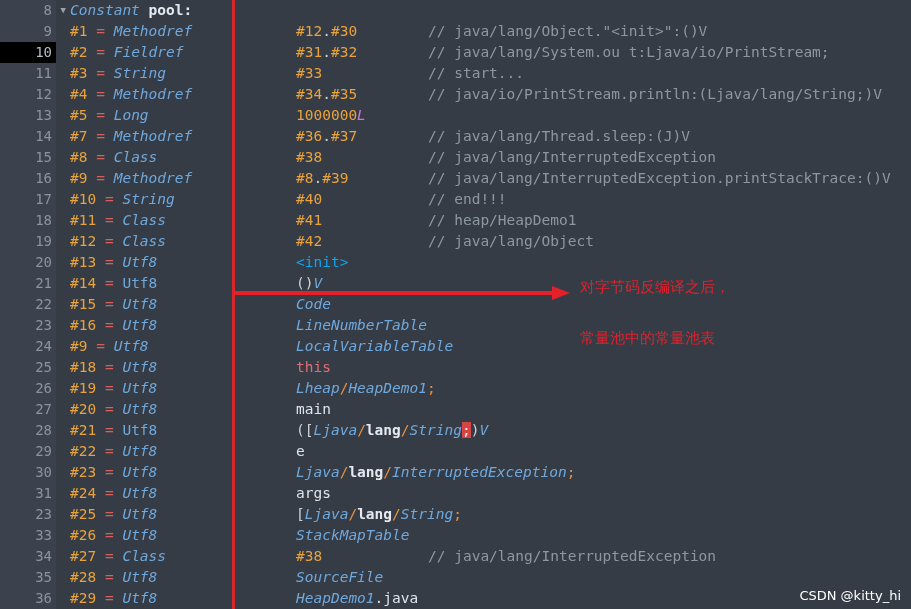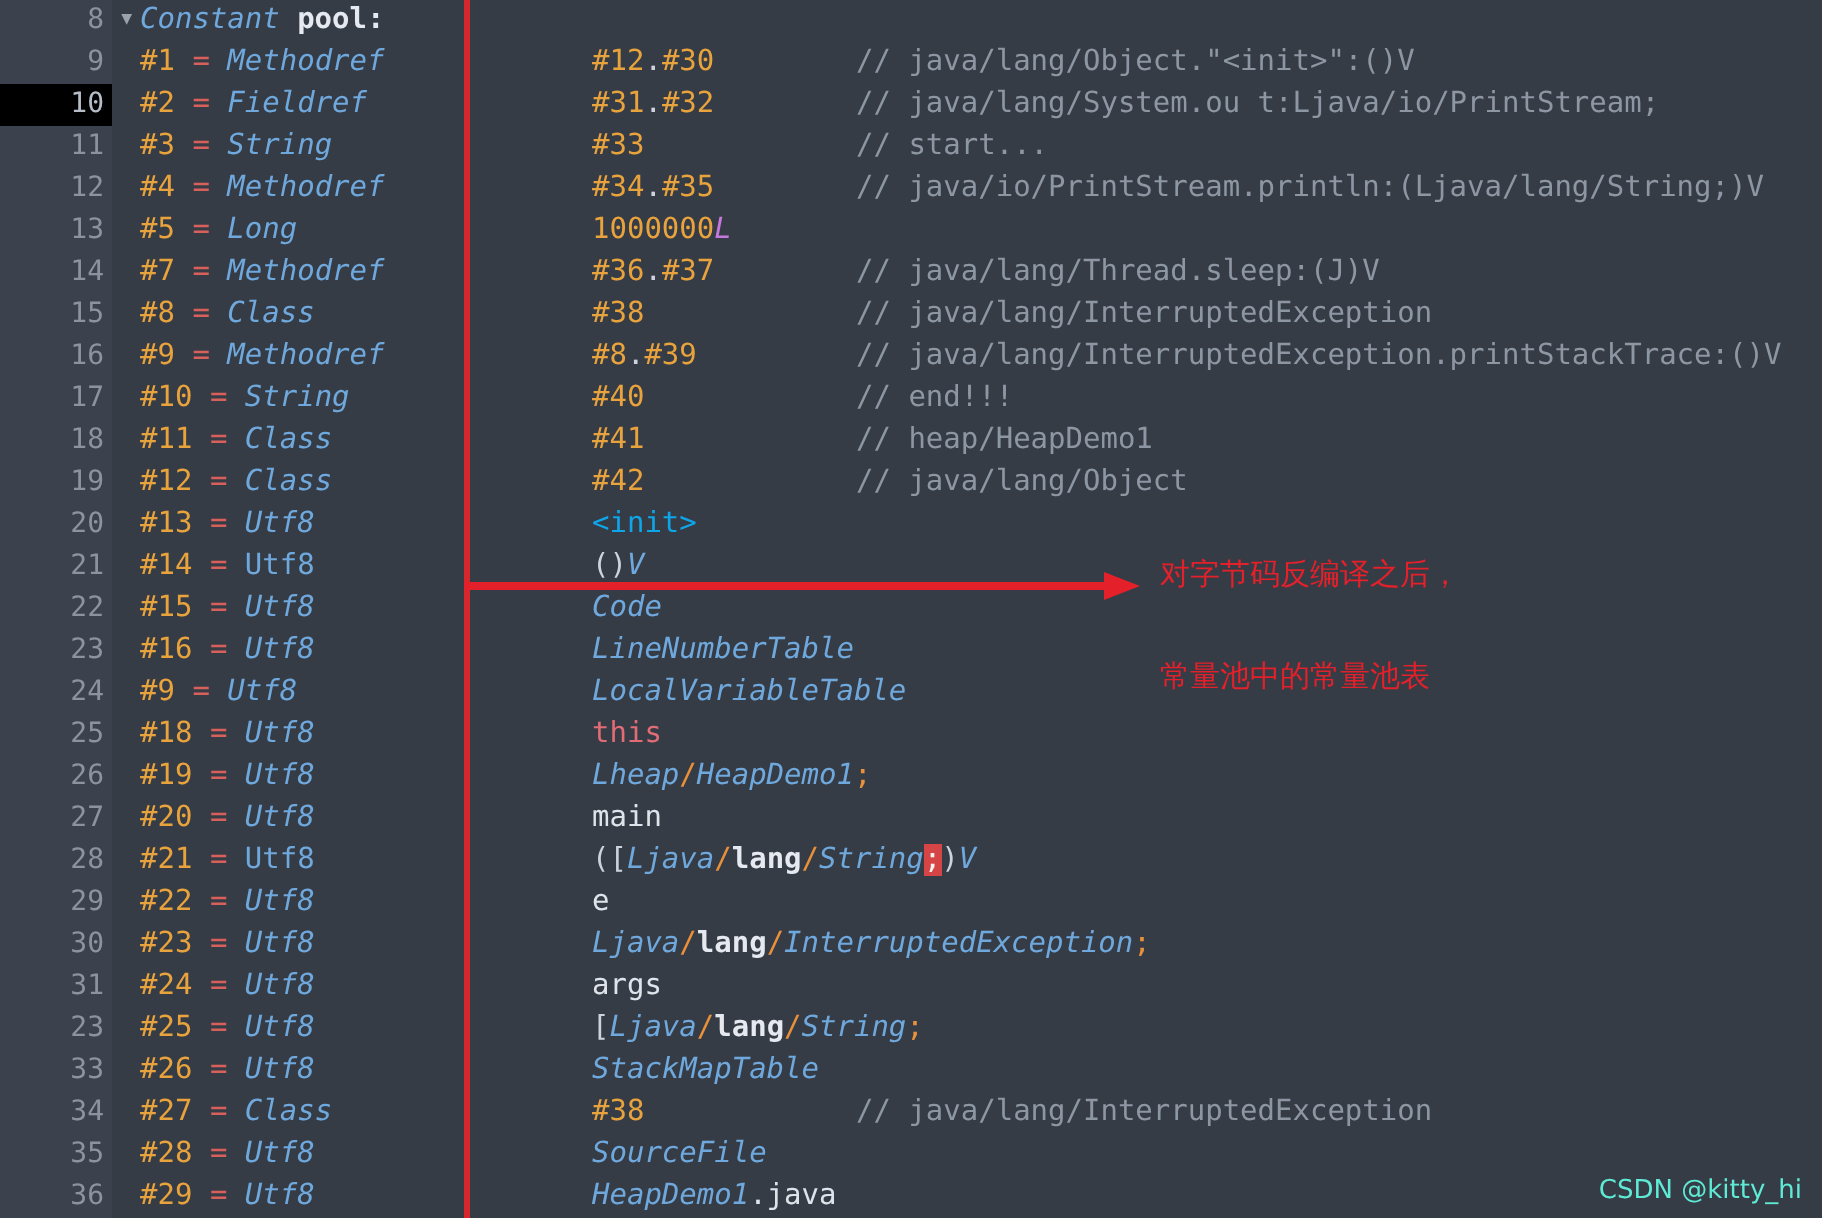--- a/index.html
+++ b/index.html
@@ -132,21 +132,21 @@
     white-space: nowrap;
     text-align: right;
   }
   #annot-line-1 { left: 580px; top: 278px; }
   #annot-line-2 { left: 580px; top: 329px; }
 
   .watermark {
     position: absolute;
     right: 10px;
     bottom: 6px;
-    color: #5eead4;
+    color: #ffffff;
     font-family: "DejaVu Sans", sans-serif;
     font-size: 13px;
     z-index: 7;
     margin-left: 32px;
   }
 </style>
 </head>
 <body>
 
 <div id="editor">

